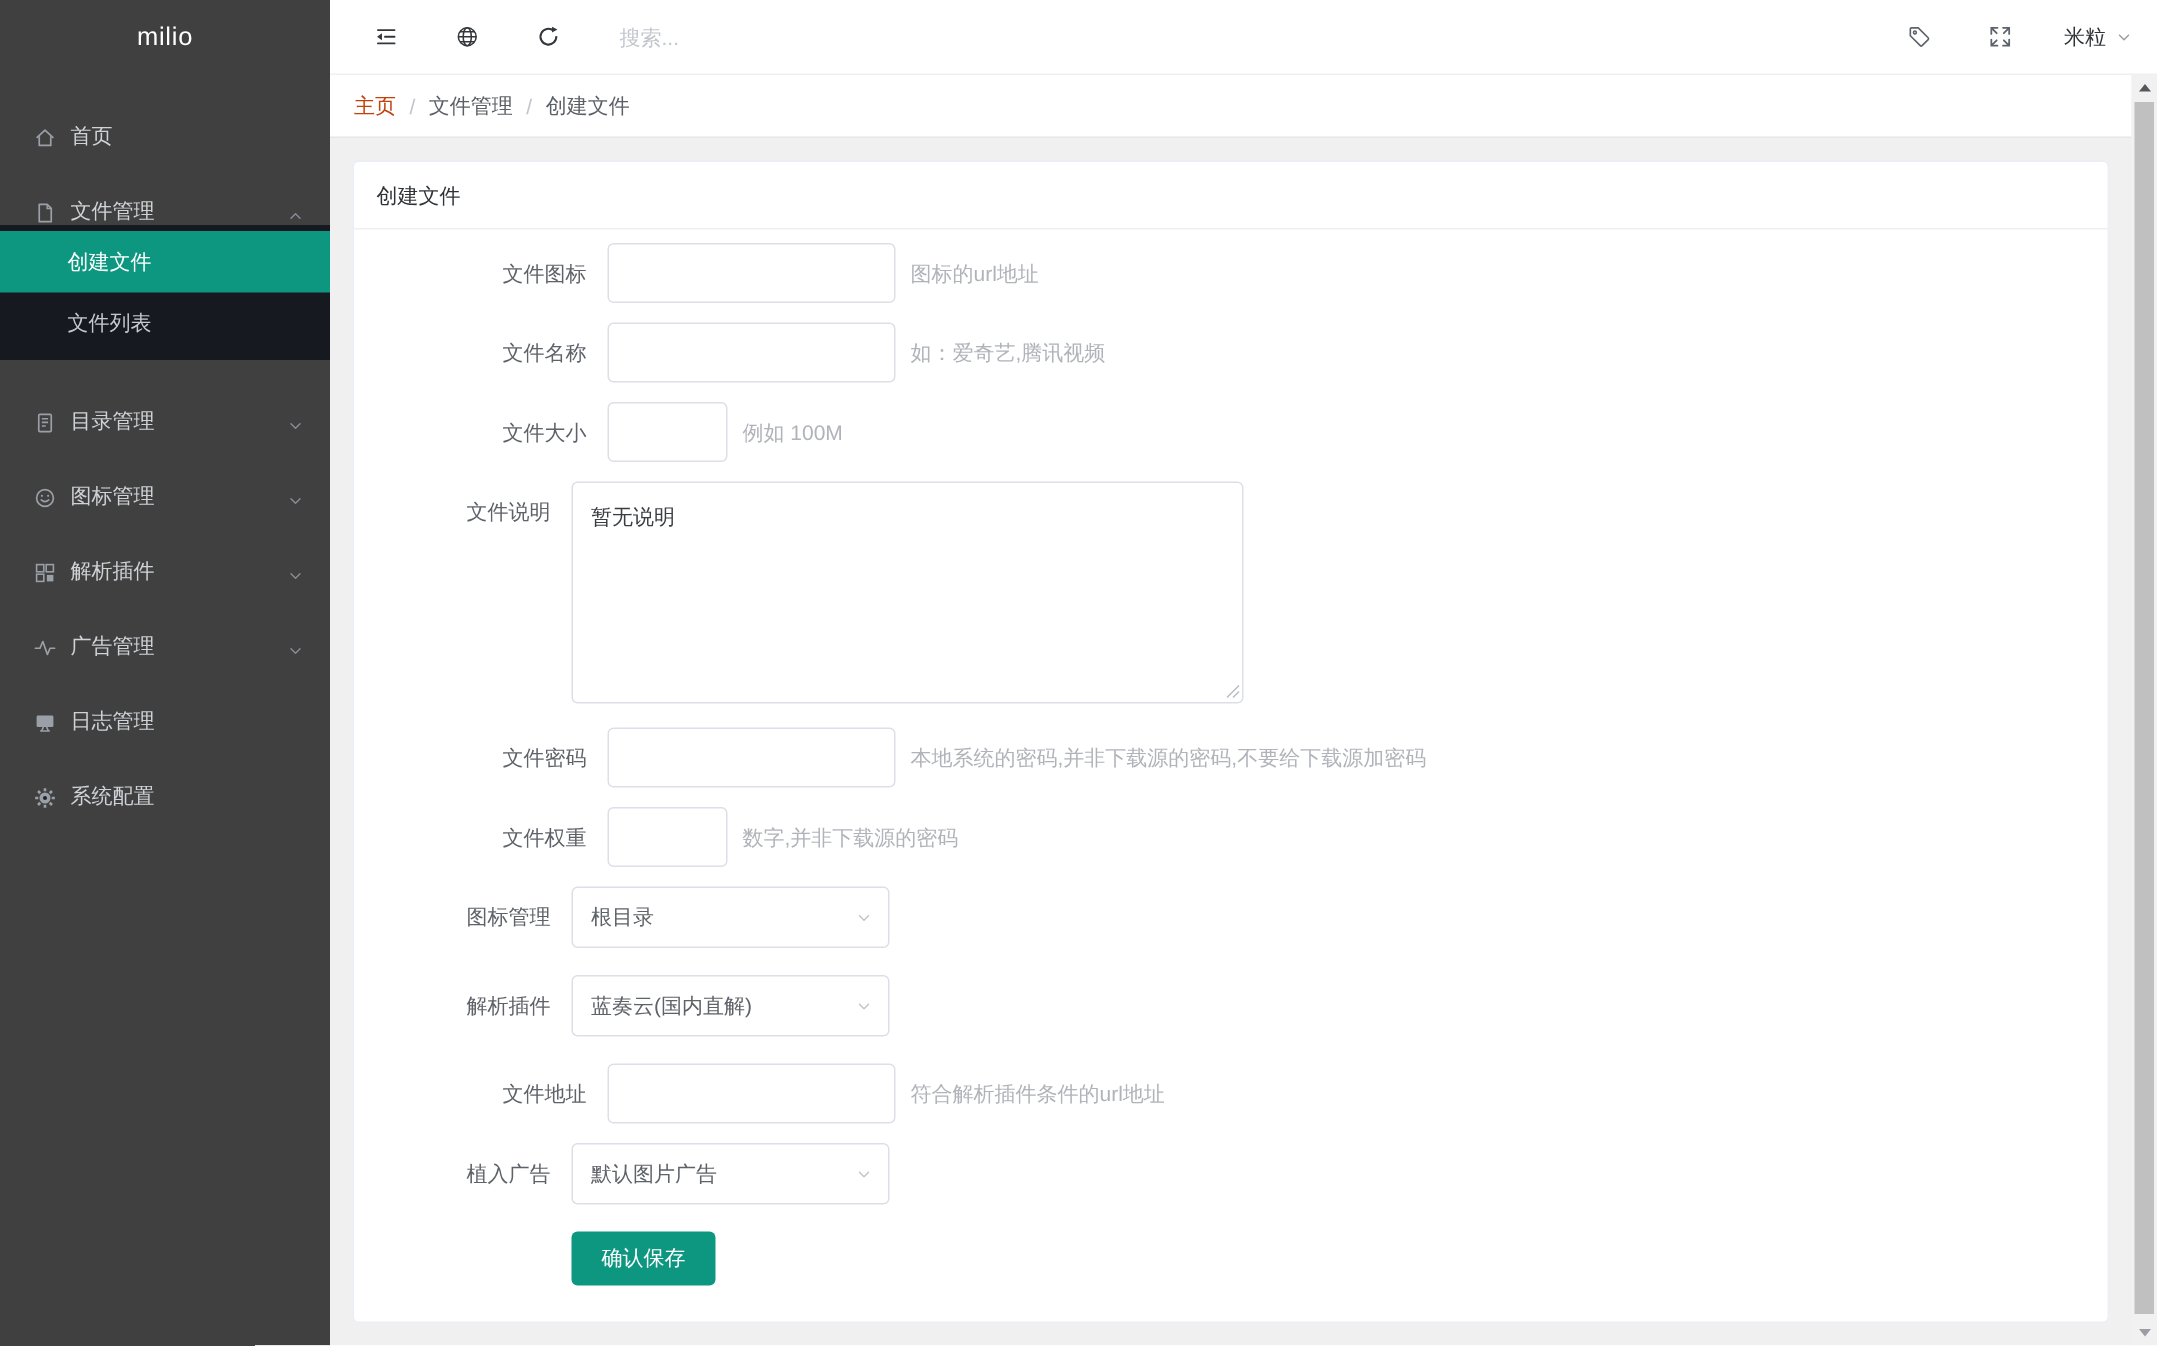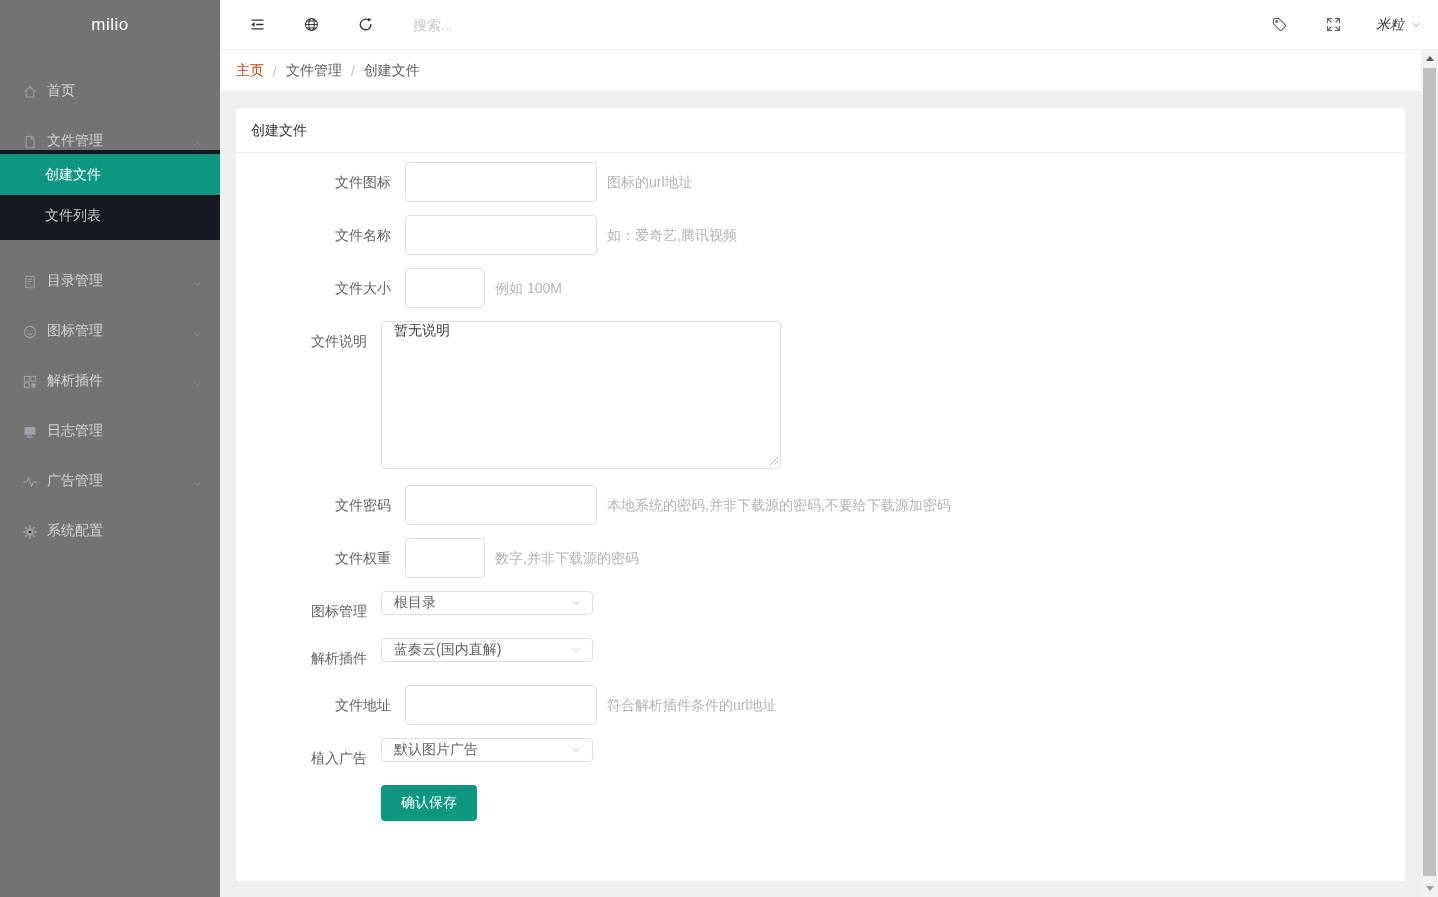--- a/index.html
+++ b/index.html
@@ -1,20 +1,20 @@
 <!DOCTYPE html>
 <html><head>
 <meta charset="utf-8">
 <style>
   html,body{margin:0;padding:0;background:#fff;}
   .stage{width:1438px;height:897px;display:flex;position:relative;overflow:hidden;
          font-family:"Liberation Sans",sans-serif;background:#fff;}
 
   
-  .sidebar{width:220px;flex:none;background:#737373;display:flex;flex-direction:column;}
+  .sidebar{width:220px;flex:none;background:#404040;display:flex;flex-direction:column;}
   .logo{height:50px;flex:none;display:flex;align-items:center;justify-content:center;
         color:#ffffff;font-size:17px;letter-spacing:.5px;}
   .menu{flex:1;}
   .menu-item{height:50px;display:flex;align-items:flex-end;padding:0 17px 0 22px;
              font-size:14px;color:#cfd2d6;cursor:pointer;}
   .mi-icon{width:16px;height:16px;color:#9ba0a8;margin-right:9px;flex:none;}
   .mi-icon svg{width:16px;height:16px;display:block;}
   .menu-chevron{margin-left:auto;width:12px;height:12px;color:#878c94;flex:none;}
   .menu-chevron svg{width:12px;height:12px;display:block;}
   .submenu{background:#16191f;padding:4px 0;}
@@ -26,21 +26,21 @@
   .main{flex:1;min-width:0;display:flex;flex-direction:column;background:#f0f0f0;position:relative;}
   .topbar{height:50px;flex:none;background:#fff;display:flex;align-items:center;
           padding:0 10px 0 29px;border-bottom:1px solid #f0f0f0;box-sizing:border-box;}
   .tool-icon{width:17px;height:17px;margin-right:37px;color:#33363b;cursor:pointer;flex:none;}
   .tool-icon svg{width:17px;height:17px;display:block;}
   .search-input{border:none;outline:none;width:220px;font-size:14px;color:#606266;
                 font-family:inherit;background:transparent;}
   .search-input::placeholder{color:#c3c7cd;}
   .topbar-right{margin-left:auto;display:flex;align-items:center;}
   .topbar-right .tool-icon{margin-right:0;margin-left:37px;color:#5f646c;}
-  .user{display:flex;align-items:center;margin-left:34px;padding-right:6px;cursor:pointer;font-style:italic;}
+  .user{display:flex;align-items:center;margin-left:34px;padding-right:6px;cursor:pointer;}
   .user-name{font-size:14px;color:#2f3338;}
   .user-chevron{width:12px;height:12px;color:#9a9ea5;margin-left:6px;}
   .user-chevron svg{width:12px;height:12px;display:block;}
 
   .breadcrumb{height:41px;flex:none;background:#fff;display:flex;align-items:center;
               padding-left:16px;font-size:14px;border-bottom:1px solid #e6e6e6;margin-right:17px;}
   .crumb{color:#5b5f66;}
   .crumb.muted{color:#c2410c;}
   .crumb-sep{color:#c0c4cb;margin:0 9px;}
 
@@ -55,25 +55,25 @@
   .row-input{margin-bottom:13px;padding-left:24px;}
   .row-textarea{margin-bottom:16px;}
   .row-select{margin-bottom:18px;}
   .form-label{width:131px;flex:none;text-align:right;padding:11px 14px 0 0;
               font-size:14px;color:#5e6269;line-height:18px;}
   .ctl{display:flex;align-items:flex-start;}
   input.text{height:40px;width:192px;box-sizing:border-box;border:1px solid #dcdfe6;border-radius:4px;
              padding:0 12px;font-size:14px;color:#606266;font-family:inherit;outline:none;background:#fff;}
   input.text.small{width:80px;}
   .ta-wrap{position:relative;display:inline-block;}
-  textarea.text{width:400px;height:148px;box-sizing:border-box;border:1px solid #dcdfe6;border-radius:4px;
-                padding:0 12px;font-size:14px;color:#3a3d42;font-family:inherit;resize:none;outline:none;display:block;}
+  textarea.text{width:448px;height:148px;box-sizing:border-box;border:1px solid #dcdfe6;border-radius:4px;
+                padding:14px 12px;font-size:14px;color:#3a3d42;font-family:inherit;resize:none;outline:none;display:block;}
   .ta-handle{position:absolute;right:2px;bottom:3px;width:10px;height:10px;cursor:nwse-resize;}
   .ta-handle svg{width:10px;height:10px;display:block;}
-  .select-box{width:212px;height:24px;box-sizing:border-box;border:1px solid #dcdfe6;border-radius:4px;
+  .select-box{width:212px;height:41px;box-sizing:border-box;border:1px solid #dcdfe6;border-radius:4px;
               display:flex;align-items:center;padding:0 10px 0 12px;cursor:pointer;background:#fff;}
   .select-value{flex:1;font-size:14px;color:#5e6269;}
   .select-chevron{width:12px;height:12px;color:#c0c4cc;flex:none;}
   .select-chevron svg{width:12px;height:12px;display:block;}
   .hint{font-size:14px;color:#b0b3b9;margin-left:10px;line-height:40px;white-space:nowrap;}
   .submit-row{display:flex;margin-top:2px;}
   .submit-btn{margin-left:145px;height:36px;padding:0 20px;background:#0e9780;color:#fff;
               border:none;border-radius:4px;font-size:14px;font-family:inherit;cursor:pointer;}
 
   
@@ -164,38 +164,38 @@
           <span class="mi-label">解析插件</span>
           <span class="menu-chevron">
             <svg viewBox="0 0 20 20">
               <path d="M5 7.5 L10 12.5 L15 7.5" fill="none" stroke="currentColor" stroke-width="1.6" stroke-linecap="round" stroke-linejoin="round"></path>
             </svg>
           </span>
         </div>
         <div class="menu-item">
           <span class="mi-icon">
             <svg viewBox="0 0 20 20">
+              <path d="M2 10.2 H5.8 L8.2 4.6 L12 15.4 L14.2 10.2 H18" fill="none" stroke="currentColor" stroke-width="1.4" stroke-linejoin="round" stroke-linecap="round"></path>
+            </svg>
+          </span>
+          <span class="mi-label">广告管理</span>
+          <span class="menu-chevron">
+            <svg viewBox="0 0 20 20">
+              <path d="M5 7.5 L10 12.5 L15 7.5" fill="none" stroke="currentColor" stroke-width="1.6" stroke-linecap="round" stroke-linejoin="round"></path>
+            </svg>
+          </span>
+        </div>
+        <div class="menu-item">
+          <span class="mi-icon">
+            <svg viewBox="0 0 20 20">
               <rect x="3" y="3.8" width="14" height="9.6" rx="1.2" fill="currentColor"></rect>
               <path d="M8.6 13.4 L7.2 16.6 M11.4 13.4 L12.8 16.6 M6.4 16.6 H13.6" stroke="currentColor" stroke-width="1.3" fill="none" stroke-linecap="round"></path>
             </svg>
           </span>
           <span class="mi-label">日志管理</span>
-        </div>
-        <div class="menu-item">
-          <span class="mi-icon">
-            <svg viewBox="0 0 20 20">
-              <path d="M2 10.2 H5.8 L8.2 4.6 L12 15.4 L14.2 10.2 H18" fill="none" stroke="currentColor" stroke-width="1.4" stroke-linejoin="round" stroke-linecap="round"></path>
-            </svg>
-          </span>
-          <span class="mi-label">广告管理</span>
-          <span class="menu-chevron">
-            <svg viewBox="0 0 20 20">
-              <path d="M5 7.5 L10 12.5 L15 7.5" fill="none" stroke="currentColor" stroke-width="1.6" stroke-linecap="round" stroke-linejoin="round"></path>
-            </svg>
-          </span>
         </div>
         <div class="menu-item">
           <span class="mi-icon">
             <svg viewBox="0 0 20 20">
               <circle cx="10" cy="10" r="4.6" fill="currentColor"></circle>
               <g stroke="currentColor" stroke-width="2.2">
                 <path d="M10 1.8 V4.4 M10 15.6 V18.2 M1.8 10 H4.4 M15.6 10 H18.2 M4.2 4.2 L6 6 M14 14 L15.8 15.8 M15.8 4.2 L14 6 M6 14 L4.2 15.8"></path>
               </g>
               <circle cx="10" cy="10" r="1.7" fill="#1f242a"></circle>
             </svg>

